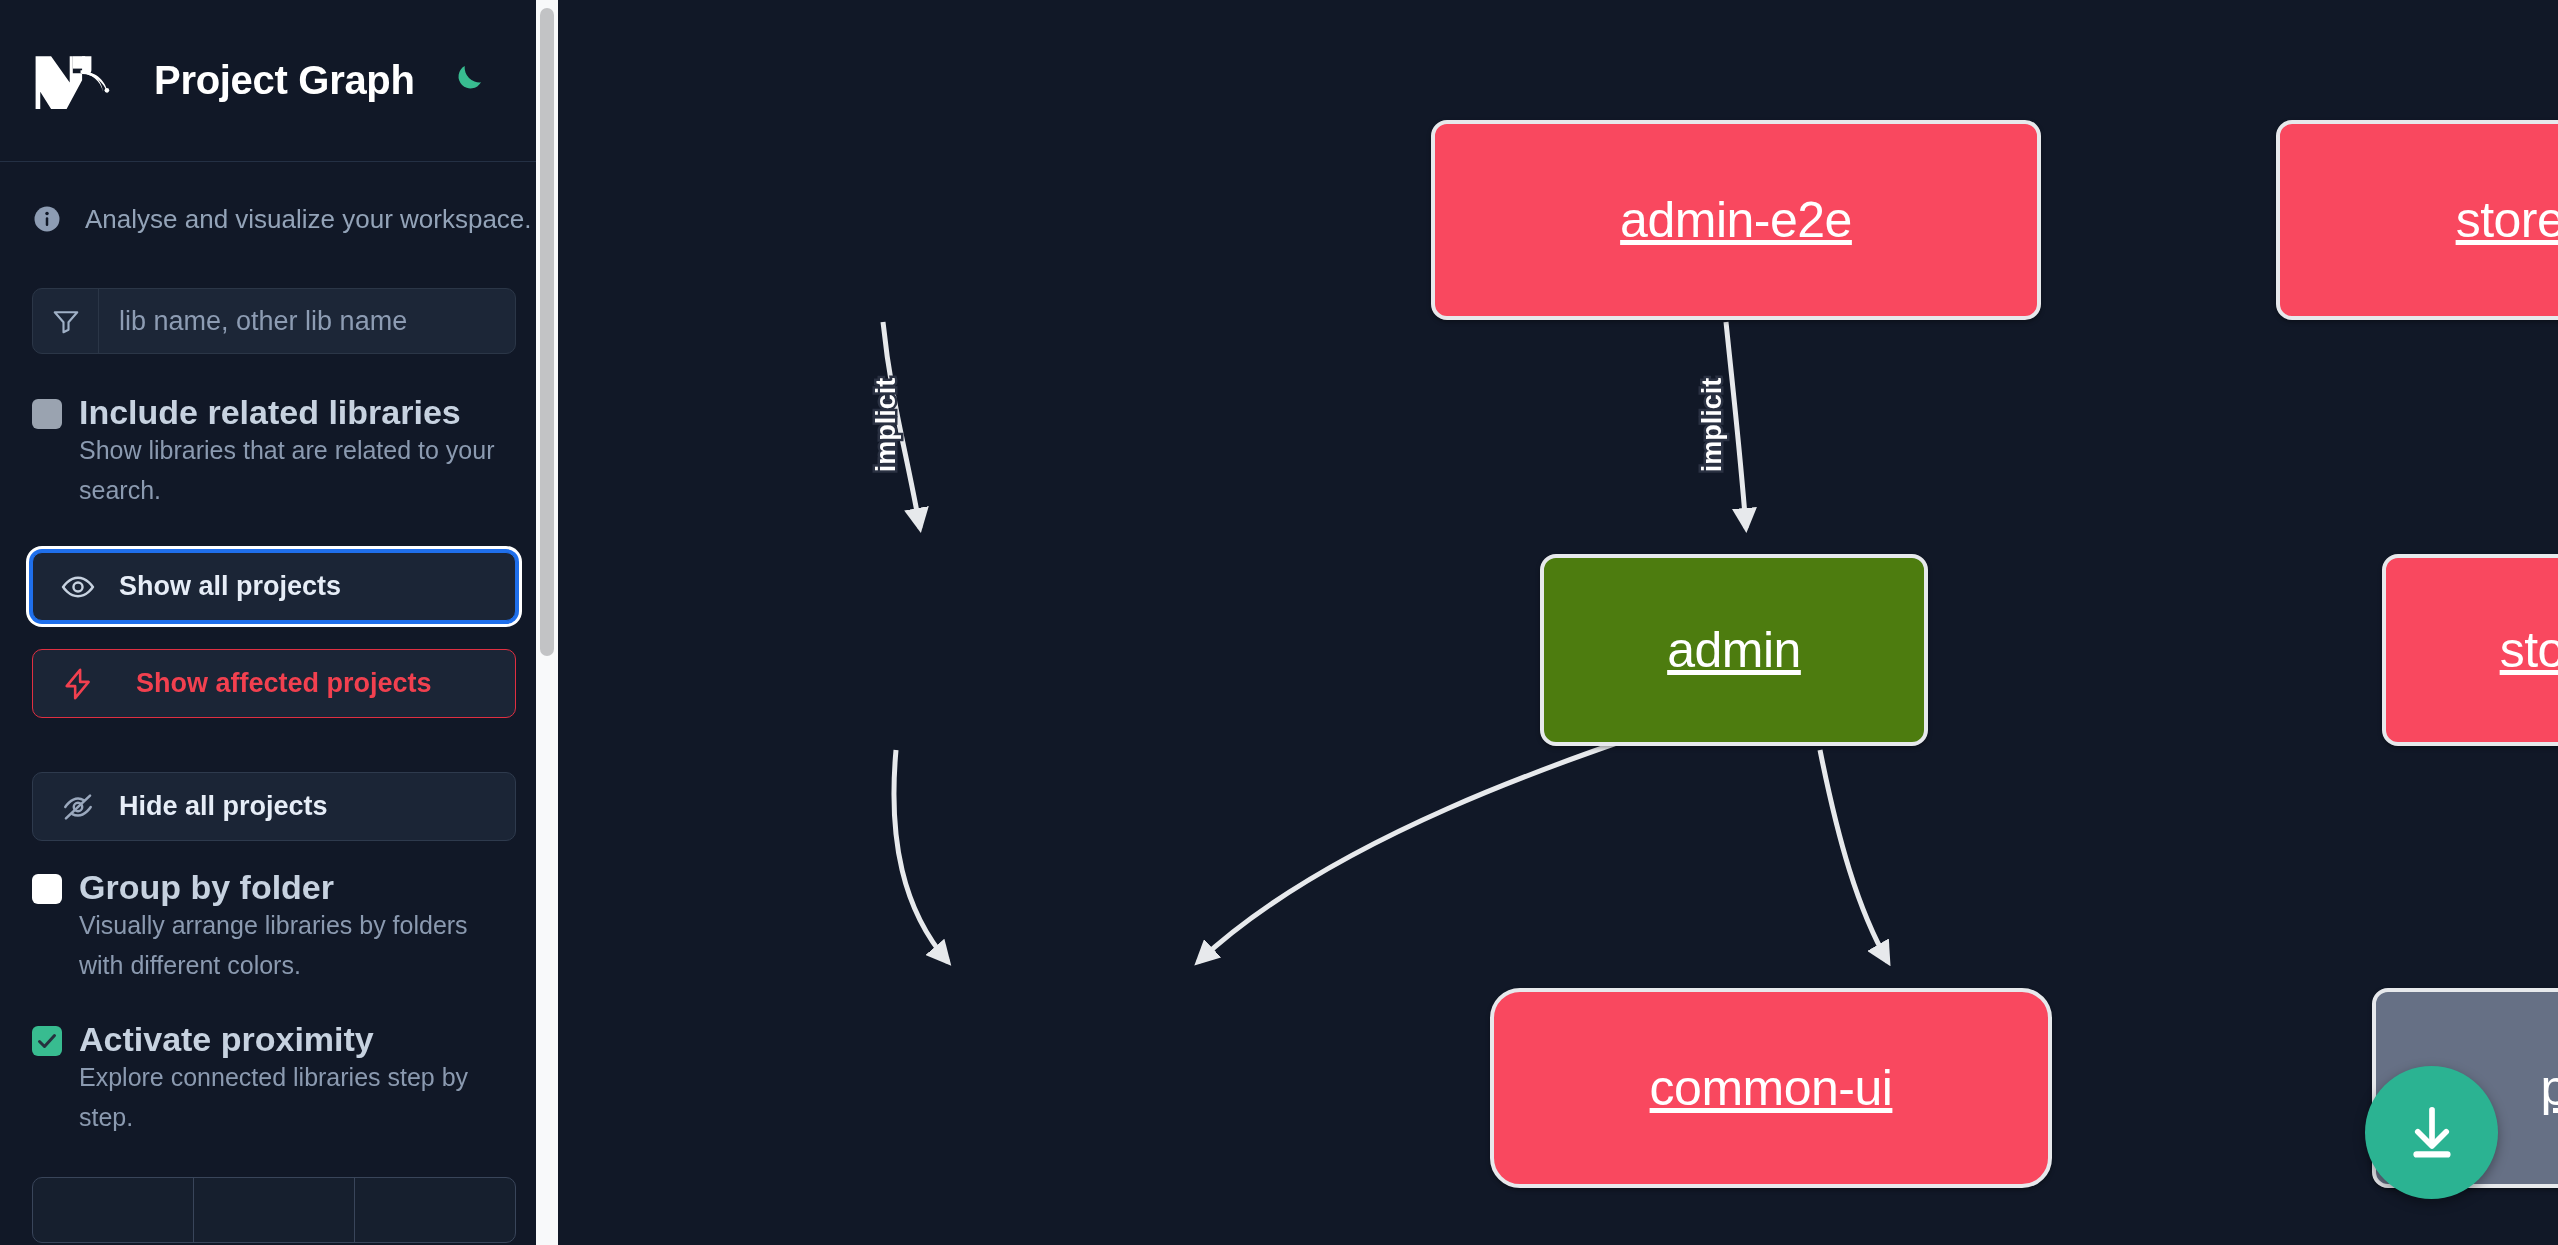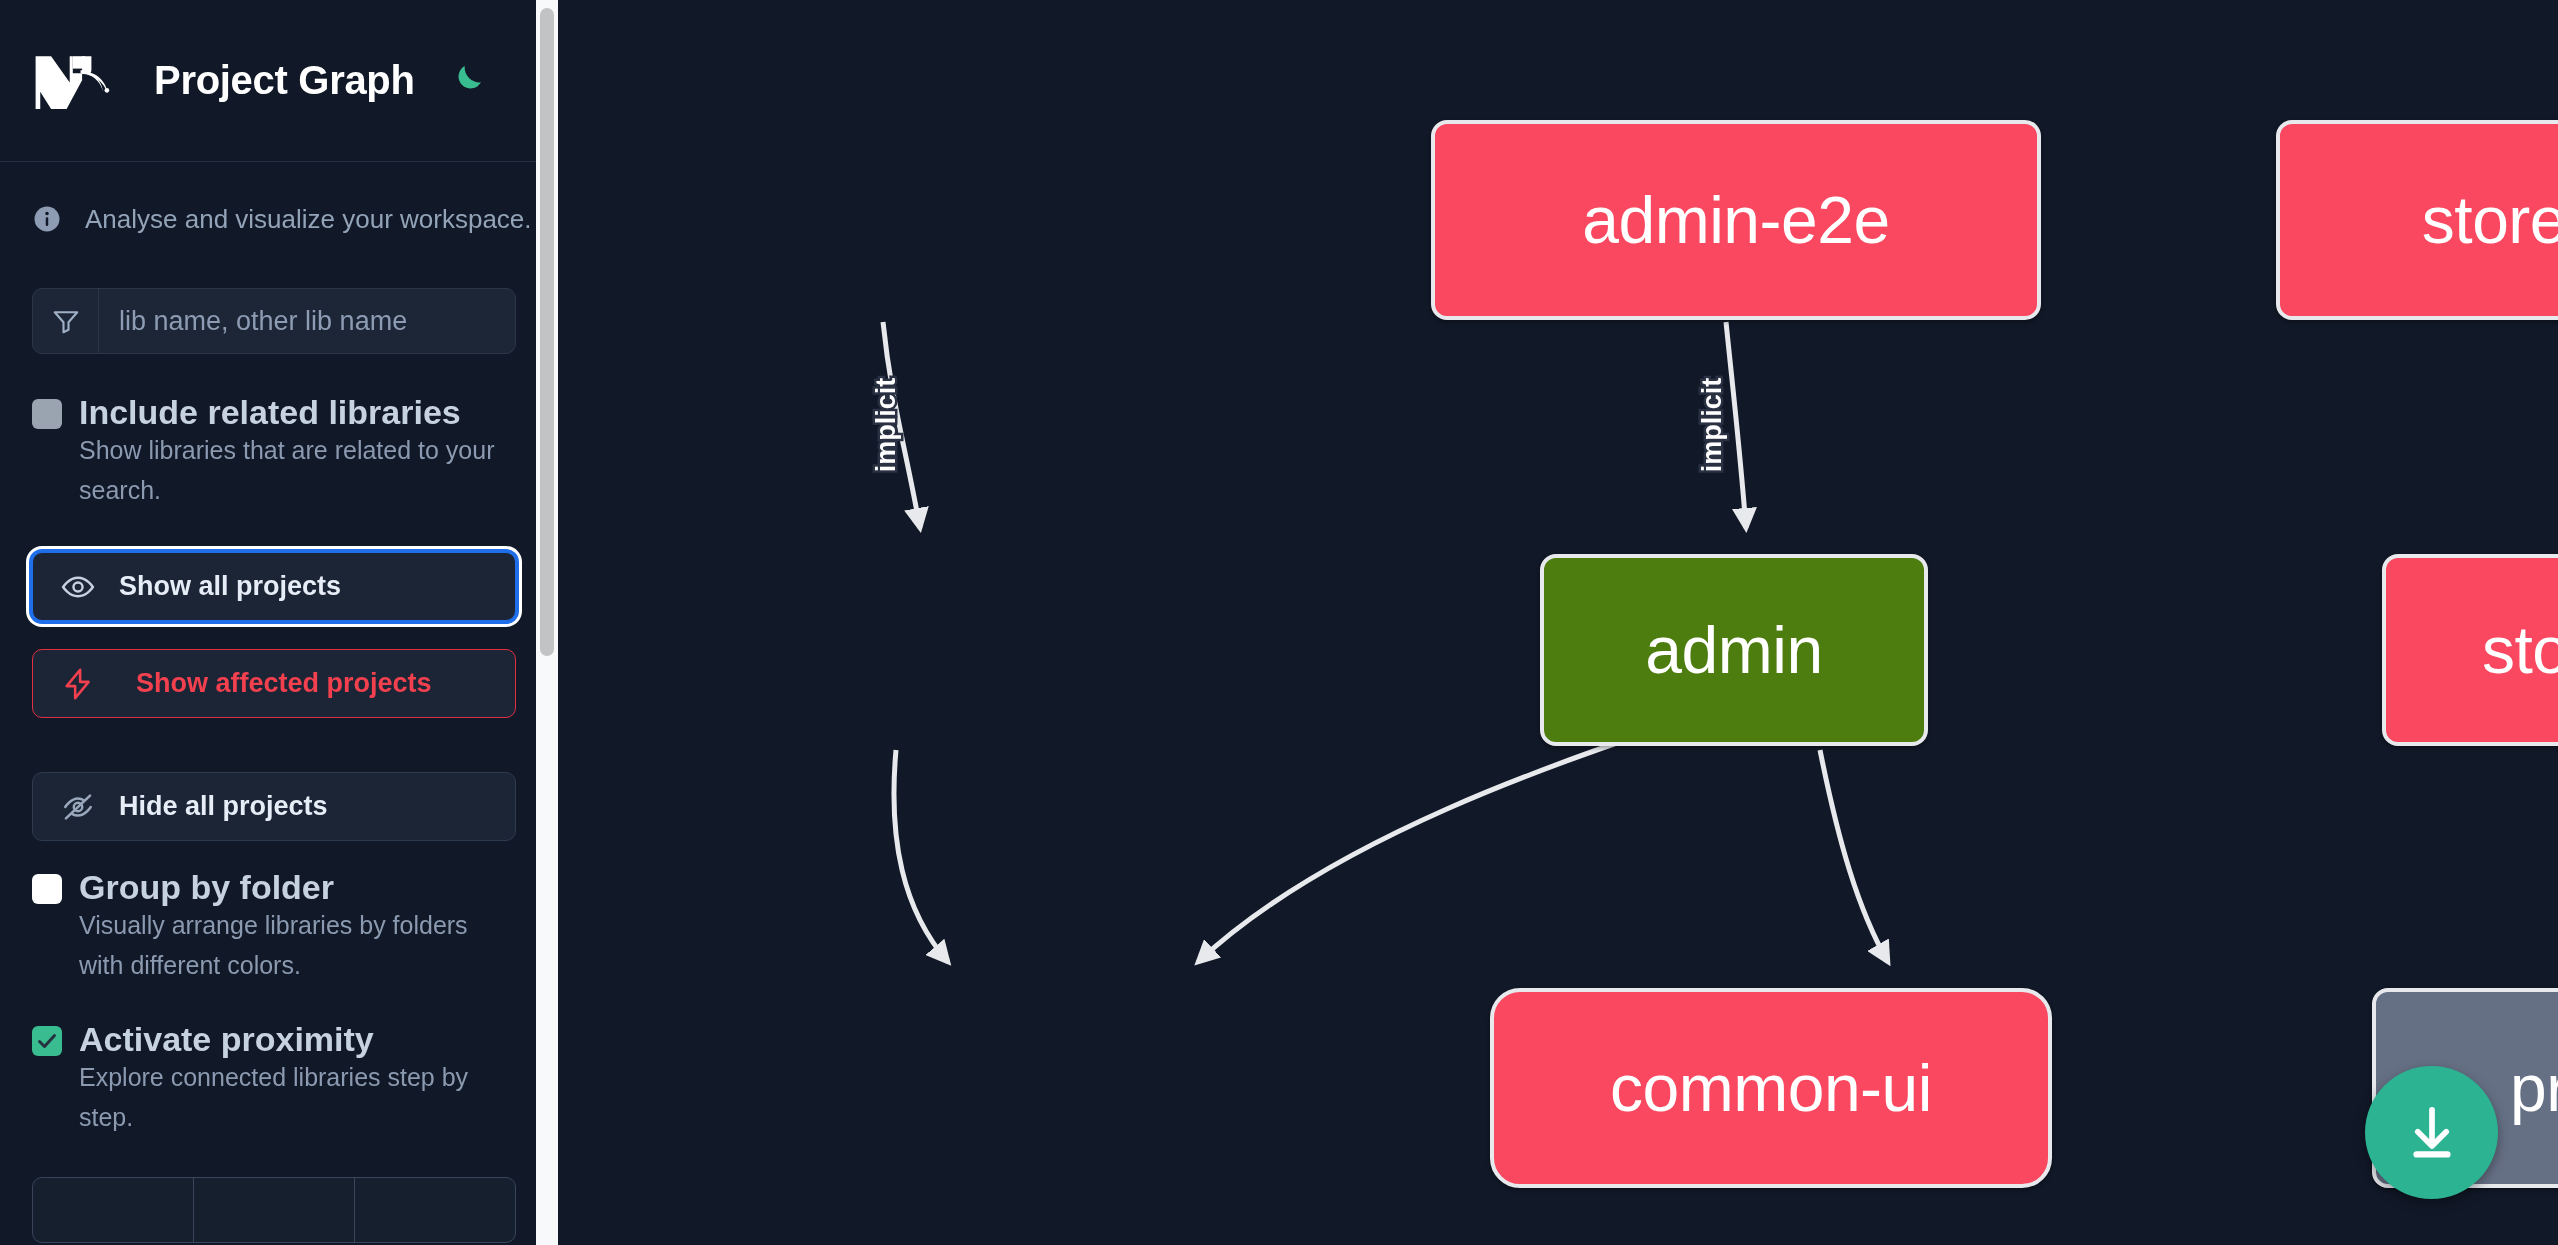--- a/index.html
+++ b/index.html
@@ -166,23 +166,24 @@
   .node {
     position: absolute;
     display: flex; align-items: center; justify-content: center;
     border: 4px solid #e7e9ec;
     border-radius: 16px;
     color: #ffffff;
     cursor: pointer;
     box-shadow: 0 2px 4px rgba(0,0,0,0.35);
   }
   .node-label {
-    font-size: 66px; font-weight: 400;
+    font-size: 50px; font-weight: 400;
     color: #ffffff; white-space: nowrap;
     letter-spacing: -0.5px;
+    text-decoration: underline;
   }
 
   
   #fab {
     position: absolute;
     right: 60px; bottom: 46px;
     width: 133px; height: 133px;
     border-radius: 50%;
     background: #2bb392;
     border: none; cursor: pointer;

